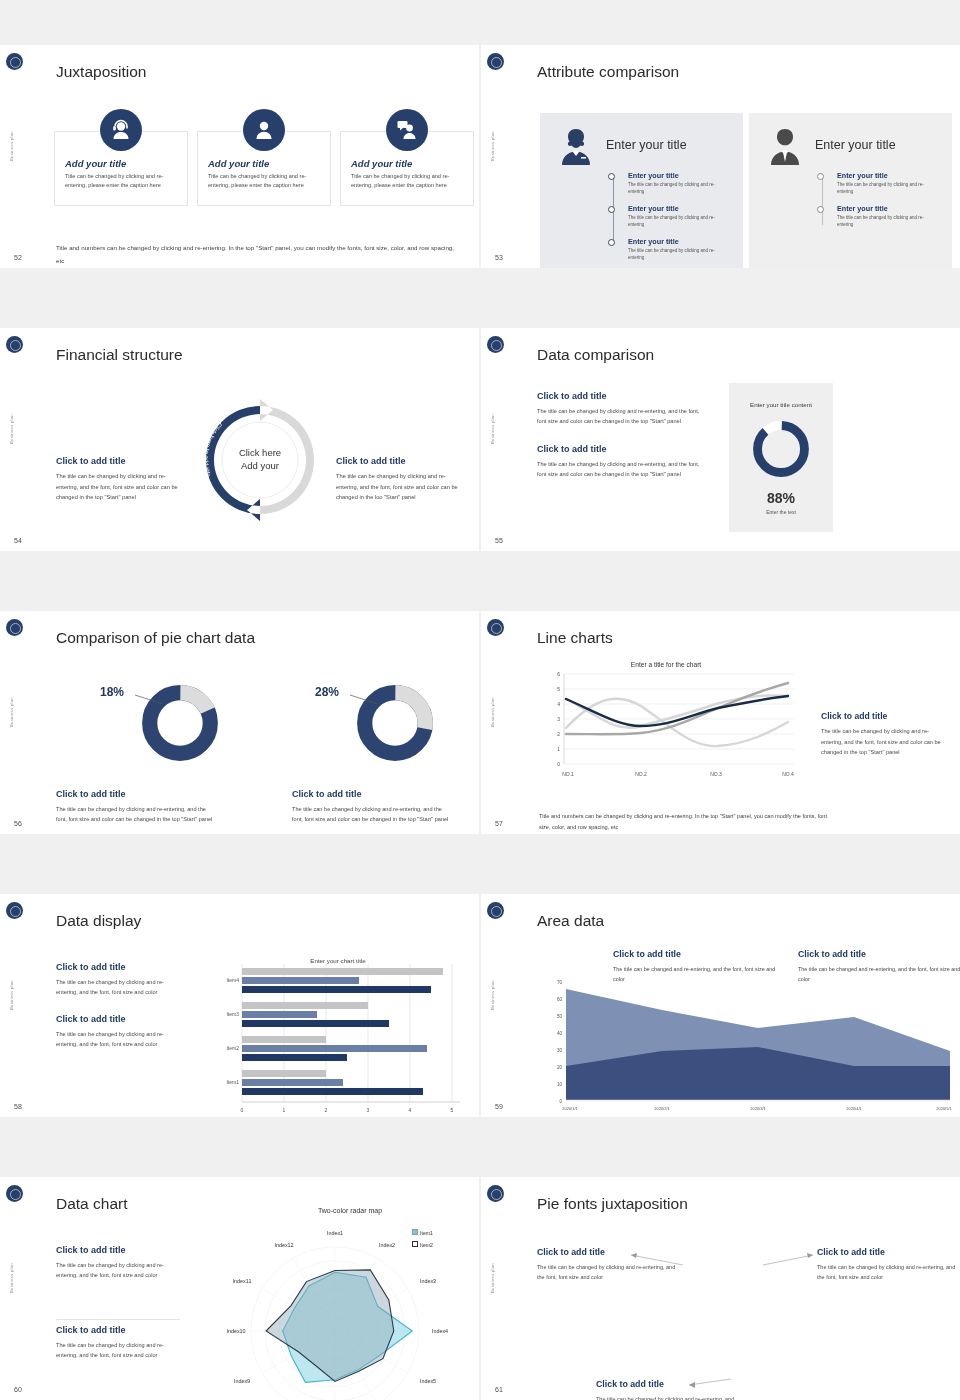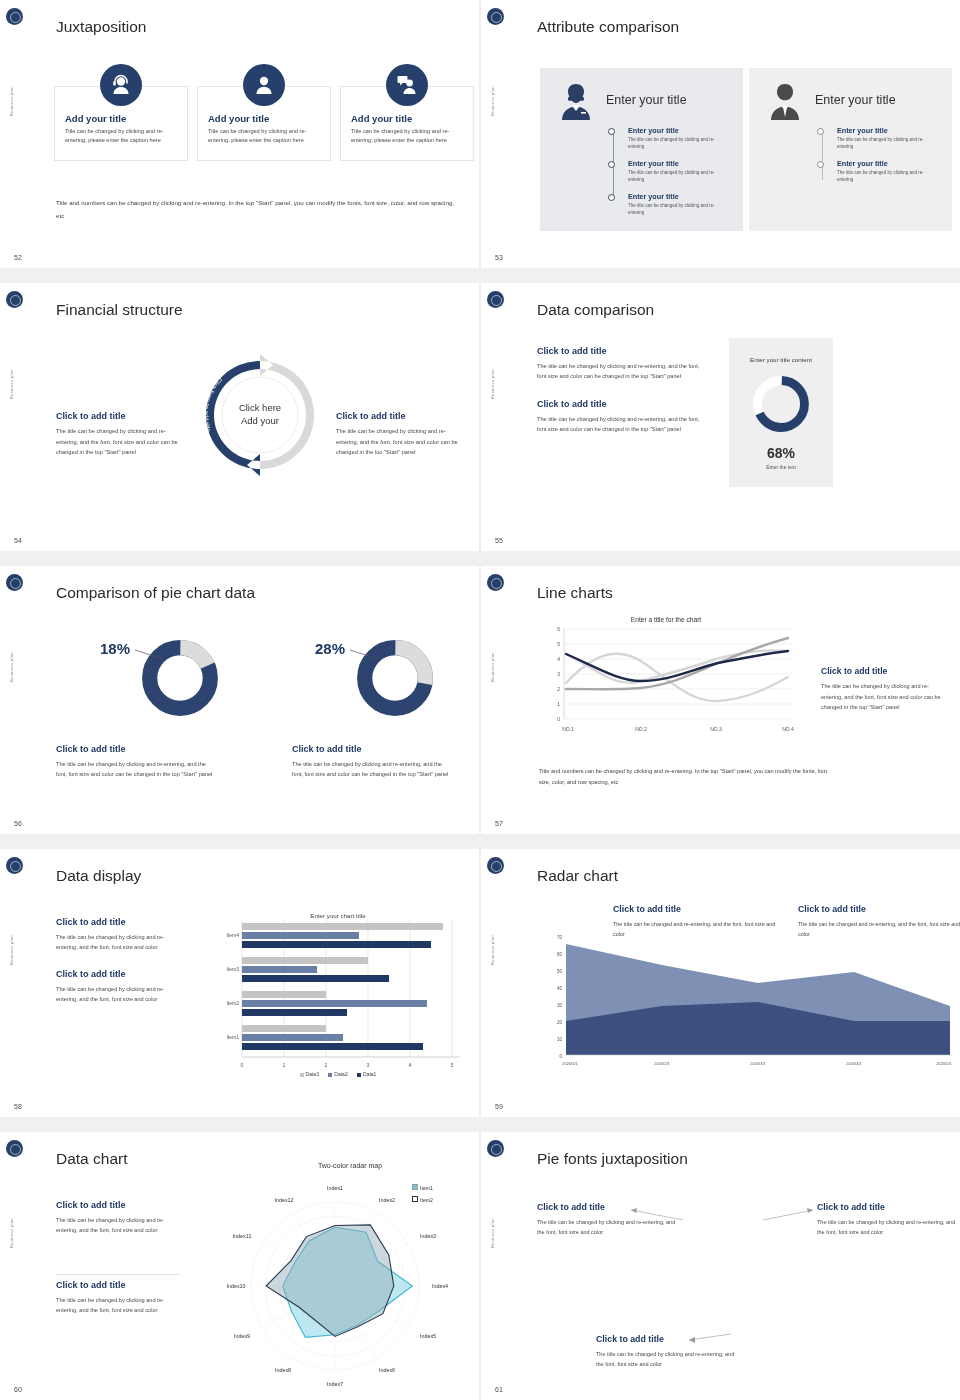--- a/index.html
+++ b/index.html
@@ -1,34 +1,34 @@
 <!DOCTYPE html>
 <html><head>
 <meta charset="utf-8">
 <style>
   html,body{margin:0;padding:0;background:#f0f0f0;}
   body{width:960px;height:1400px;font-family:"Liberation Sans","DejaVu Sans",sans-serif;
        -webkit-font-smoothing:antialiased;}
   .grid{display:grid;grid-template-columns:479px 479px;grid-auto-rows:268px;
         column-gap:2px;row-gap:15px;width:960px;}
-  .slide{background:#ffffff;position:relative;overflow:hidden;}
+  .slide{background:#ffffff;position:relative;overflow:hidden;margin-top:45px;}
   .logo{position:absolute;left:6px;top:8px;width:17px;height:17px;border-radius:50%;
         background:#27406b;box-shadow:0 0 0 1px #ffffff;}
   .logo:after{content:"";position:absolute;left:4px;top:4px;width:9px;height:9px;border-radius:50%;
         border:1px solid rgba(255,255,255,.55);}
   .vside{position:absolute;left:9px;top:116px;font-size:4.2px;color:#8a8f99;letter-spacing:.3px;
         transform:rotate(-90deg);transform-origin:left top;white-space:nowrap;}
   .pnum{position:absolute;left:14px;bottom:7px;font-size:7px;color:#4b4b4b;}
   .stitle{position:absolute;left:56px;top:18px;font-size:15.5px;color:#2b2b2b;font-weight:400;}
   .h3{color:#1f3864;font-weight:bold;}
 
   
   .jx-cards{position:absolute;left:54px;top:86px;display:flex;gap:9px;}
   .jx-card{width:134px;height:75px;border:1px solid #e2e4e8;box-sizing:border-box;padding:26px 10px 6px 10px;}
-  .jx-card .h3{font-size:9.5px;margin:0 0 3px 0;}
+  .jx-card .h3{font-size:9.5px;margin:0 0 3px 0;font-style:italic;}
   .jx-card p{font-size:5.6px;line-height:1.65;margin:0;color:#4a4a4a;}
   .jx-icon{position:absolute;top:-22px;left:50%;margin-left:-21px;width:42px;height:42px;border-radius:50%;
         background:#27406b;display:flex;align-items:center;justify-content:center;}
   .jx-wrap{position:relative;}
   .jx-foot{position:absolute;left:56px;top:196px;width:400px;font-size:6.2px;line-height:2.1;color:#3f3f3f;}
 
   
   .at-panels{position:absolute;left:59px;top:68px;display:flex;gap:6px;}
   .at-panel{width:203px;height:163px;box-sizing:border-box;padding:12px 14px;}
   .at-panel.a{background:#e8eaee;}
@@ -58,21 +58,21 @@
   .dc-left p{margin:0 0 17px 0;font-size:5.6px;line-height:1.85;color:#4a4a4a;}
   .dc-boxes{position:absolute;left:248px;top:55px;display:flex;gap:6px;}
   .dc-box{width:104px;height:149px;background:#efefef;box-sizing:border-box;
         padding:18px 6px 0 6px;text-align:center;}
   .dc-box .cap{font-size:6.2px;color:#3a3a3a;}
   .dc-pct{font-size:14px;font-weight:bold;color:#333;margin-top:6px;}
   .dc-sub{font-size:5px;color:#555;margin-top:3px;}
 
   
   .pc-wrap{position:absolute;top:72px;}
-  .pc-pct{position:absolute;font-size:15px;font-weight:bold;color:#1f3864;}
+  .pc-pct{position:absolute;font-size:12px;font-weight:bold;color:#1f3864;}
   .pc-txt{position:absolute;width:160px;}
   .pc-txt .h3{font-size:9px;margin:0 0 5px 0;}
   .pc-txt p{margin:0;font-size:5.6px;line-height:1.85;color:#4a4a4a;}
 
   
   .lc-chart{position:absolute;left:55px;top:55px;width:260px;height:115px;}
   .lc-title{position:absolute;left:55px;top:50px;width:260px;text-align:center;font-size:6.6px;color:#333;}
   .lc-right{position:absolute;left:340px;top:100px;width:128px;}
   .lc-right .h3{font-size:8.6px;margin:0 0 5px 0;}
   .lc-right p{margin:0;font-size:5.6px;line-height:1.9;color:#4a4a4a;}
@@ -287,23 +287,23 @@
       <p>The title can be changed by clicking and re-entering, and the font, font size and color can be changed in the top "Start" panel</p>
       <div class="h3">Click to add title</div>
       <p>The title can be changed by clicking and re-entering, and the font, font size and color can be changed in the top "Start" panel</p>
     </div>
 
     <div class="dc-boxes">
       <div class="dc-box">
         <div class="cap">Enter your title content</div>
         <svg width="62" height="62" viewBox="0 0 42 42" style="margin-top:10px">
           <circle cx="21" cy="21" r="15.9" fill="none" stroke="#ffffff" stroke-width="6"></circle>
-          <circle cx="21" cy="21" r="15.9" fill="none" stroke="#27406b" stroke-width="6" stroke-dasharray="68 32" stroke-dashoffset="25"></circle>
+          <circle cx="21" cy="21" r="15.9" fill="none" stroke="#27406b" stroke-width="6" stroke-dasharray="88 12" stroke-dashoffset="25"></circle>
         </svg>
-        <div class="dc-pct">68%</div>
+        <div class="dc-pct">88%</div>
         <div class="dc-sub">Enter the text</div>
       </div>
     </div>
     <div class="pnum">55</div>
   </div>
 
   <div class="slide">
     <div class="logo"></div>
     <div class="vside">Business plan</div>
     <div class="stitle">Comparison of pie chart data</div>
@@ -449,21 +449,21 @@
       <span><i class="sw" style="background:#c4c4c4"></i><b style="font-weight:400">Data3</b></span>
       <span><i class="sw" style="background:#6a7fa6"></i><b style="font-weight:400">Data2</b></span>
       <span><i class="sw" style="background:#1f3864"></i><b style="font-weight:400">Data1</b></span>
     </div>
     <div class="pnum">58</div>
   </div>
 
   <div class="slide">
     <div class="logo"></div>
     <div class="vside">Business plan</div>
-    <div class="stitle">Radar chart</div>
+    <div class="stitle">Area data</div>
 
     <div class="ac-heads">
       <div class="ac-head">
         <div class="h3">Click to add title</div>
         <p>The title can be changed and re-entering, and the font, font size and color</p>
       </div>
       <div class="ac-head">
         <div class="h3">Click to add title</div>
         <p>The title can be changed and re-entering, and the font, font size and color</p>
       </div>

